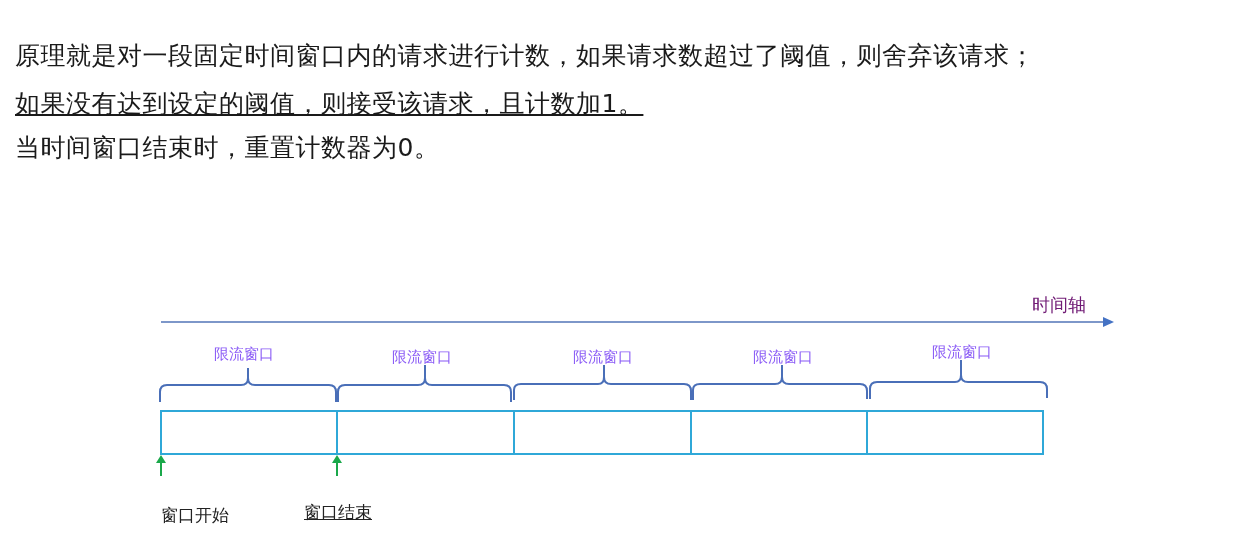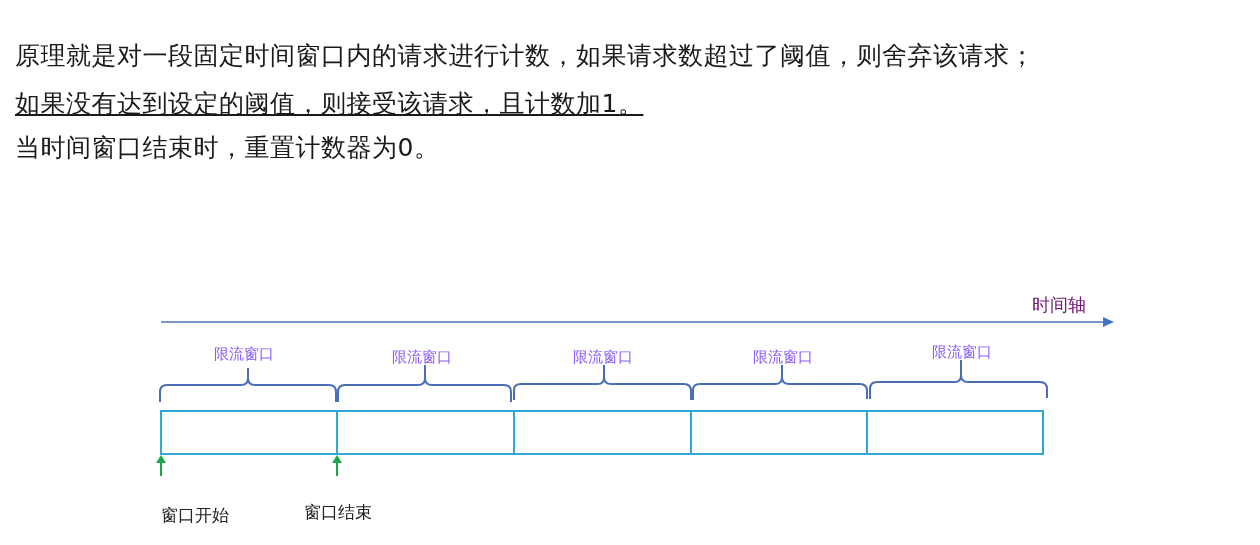--- a/index.html
+++ b/index.html
@@ -95,13 +95,13 @@
 
 <div class="axis-label" style="left:1032px; top:293px;">时间轴</div>
 
 <div class="win-label" style="left:244px; top:345px;">限流窗口</div>
 <div class="win-label" style="left:422px; top:348px;">限流窗口</div>
 <div class="win-label" style="left:603px; top:348px;">限流窗口</div>
 <div class="win-label" style="left:783px; top:348px;">限流窗口</div>
 <div class="win-label" style="left:962px; top:343px;">限流窗口</div>
 
 <div class="marker-label" style="left:163px; top:504px;margin-left:32px;">窗口开始</div>
-<div class="marker-label" style="left:338px; top:501px;">窗口结束</div>
+<div class="marker-label" style="left:338px; top:501px;text-decoration:underline;">窗口结束</div>
 
 </body></html>

